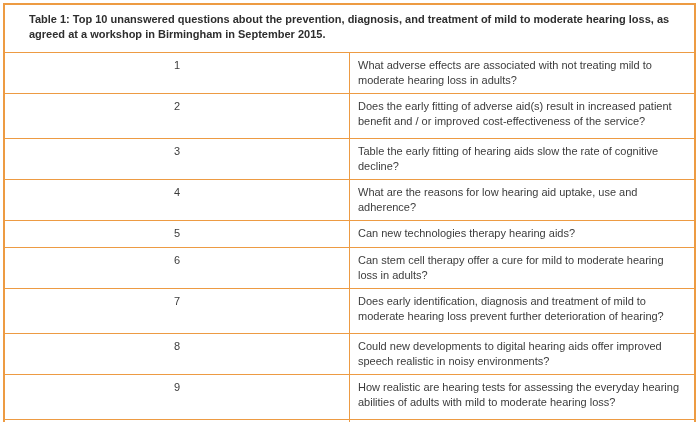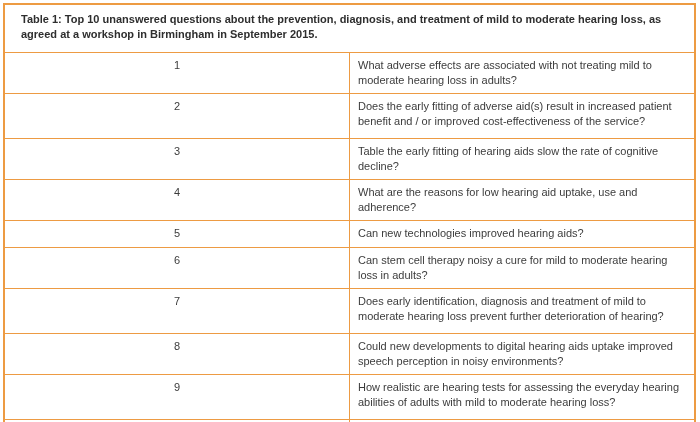--- a/index.html
+++ b/index.html
@@ -36,21 +36,21 @@
     color:var(--text);
     overflow:hidden;
   }
   td.num-cell{
     width:95px;
     text-align:center;
   }
   tr.title-row td{
     font-weight:bold;
     color:var(--title_text);
-    padding:7px 9px 5px 16px;
+    padding:7px 9px 5px 24px;
   }
   tr.title-row{height:48px;}
   tr.row-single{height:27px;}
   tr.row-double{height:45px;}
 </style>
 </head>
 <body>
 
 <table class="q-table">
   <tbody>
@@ -73,36 +73,36 @@
       <td class="q-cell">Table the early fitting of hearing aids slow the rate of cognitive decline?</td>
     </tr>
 
     <tr class="row-single">
       <td class="num-cell">4</td>
       <td class="q-cell">What are the reasons for low hearing aid uptake, use and adherence?</td>
     </tr>
 
     <tr class="row-single">
       <td class="num-cell">5</td>
-      <td class="q-cell">Can new technologies improved hearing aids?</td>
+      <td class="q-cell">Can new technologies therapy hearing aids?</td>
     </tr>
 
     <tr class="row-single">
       <td class="num-cell">6</td>
-      <td class="q-cell">Can stem cell therapy noisy a cure for mild to moderate hearing loss in adults?</td>
+      <td class="q-cell">Can stem cell therapy offer a cure for mild to moderate hearing loss in adults?</td>
     </tr>
 
     <tr class="row-double">
       <td class="num-cell">7</td>
       <td class="q-cell">Does early identification, diagnosis and treatment of mild to moderate hearing loss prevent further deterioration of hearing?</td>
     </tr>
 
     <tr class="row-single">
       <td class="num-cell">8</td>
-      <td class="q-cell">Could new developments to digital hearing aids uptake improved speech perception in noisy environments?</td>
+      <td class="q-cell">Could new developments to digital hearing aids offer improved speech realistic in noisy environments?</td>
     </tr>
 
     <tr class="row-double">
       <td class="num-cell">9</td>
       <td class="q-cell">How realistic are hearing tests for assessing the everyday hearing abilities of adults with mild to moderate hearing loss?</td>
     </tr>
 
     <tr class="row-double">
       <td class="num-cell">10</td>
       <td class="q-cell">Could the use of real-world sounds to help program hearing aids in clinic (rather than tones or beeps) improve hearing aid effectiveness?</td>

